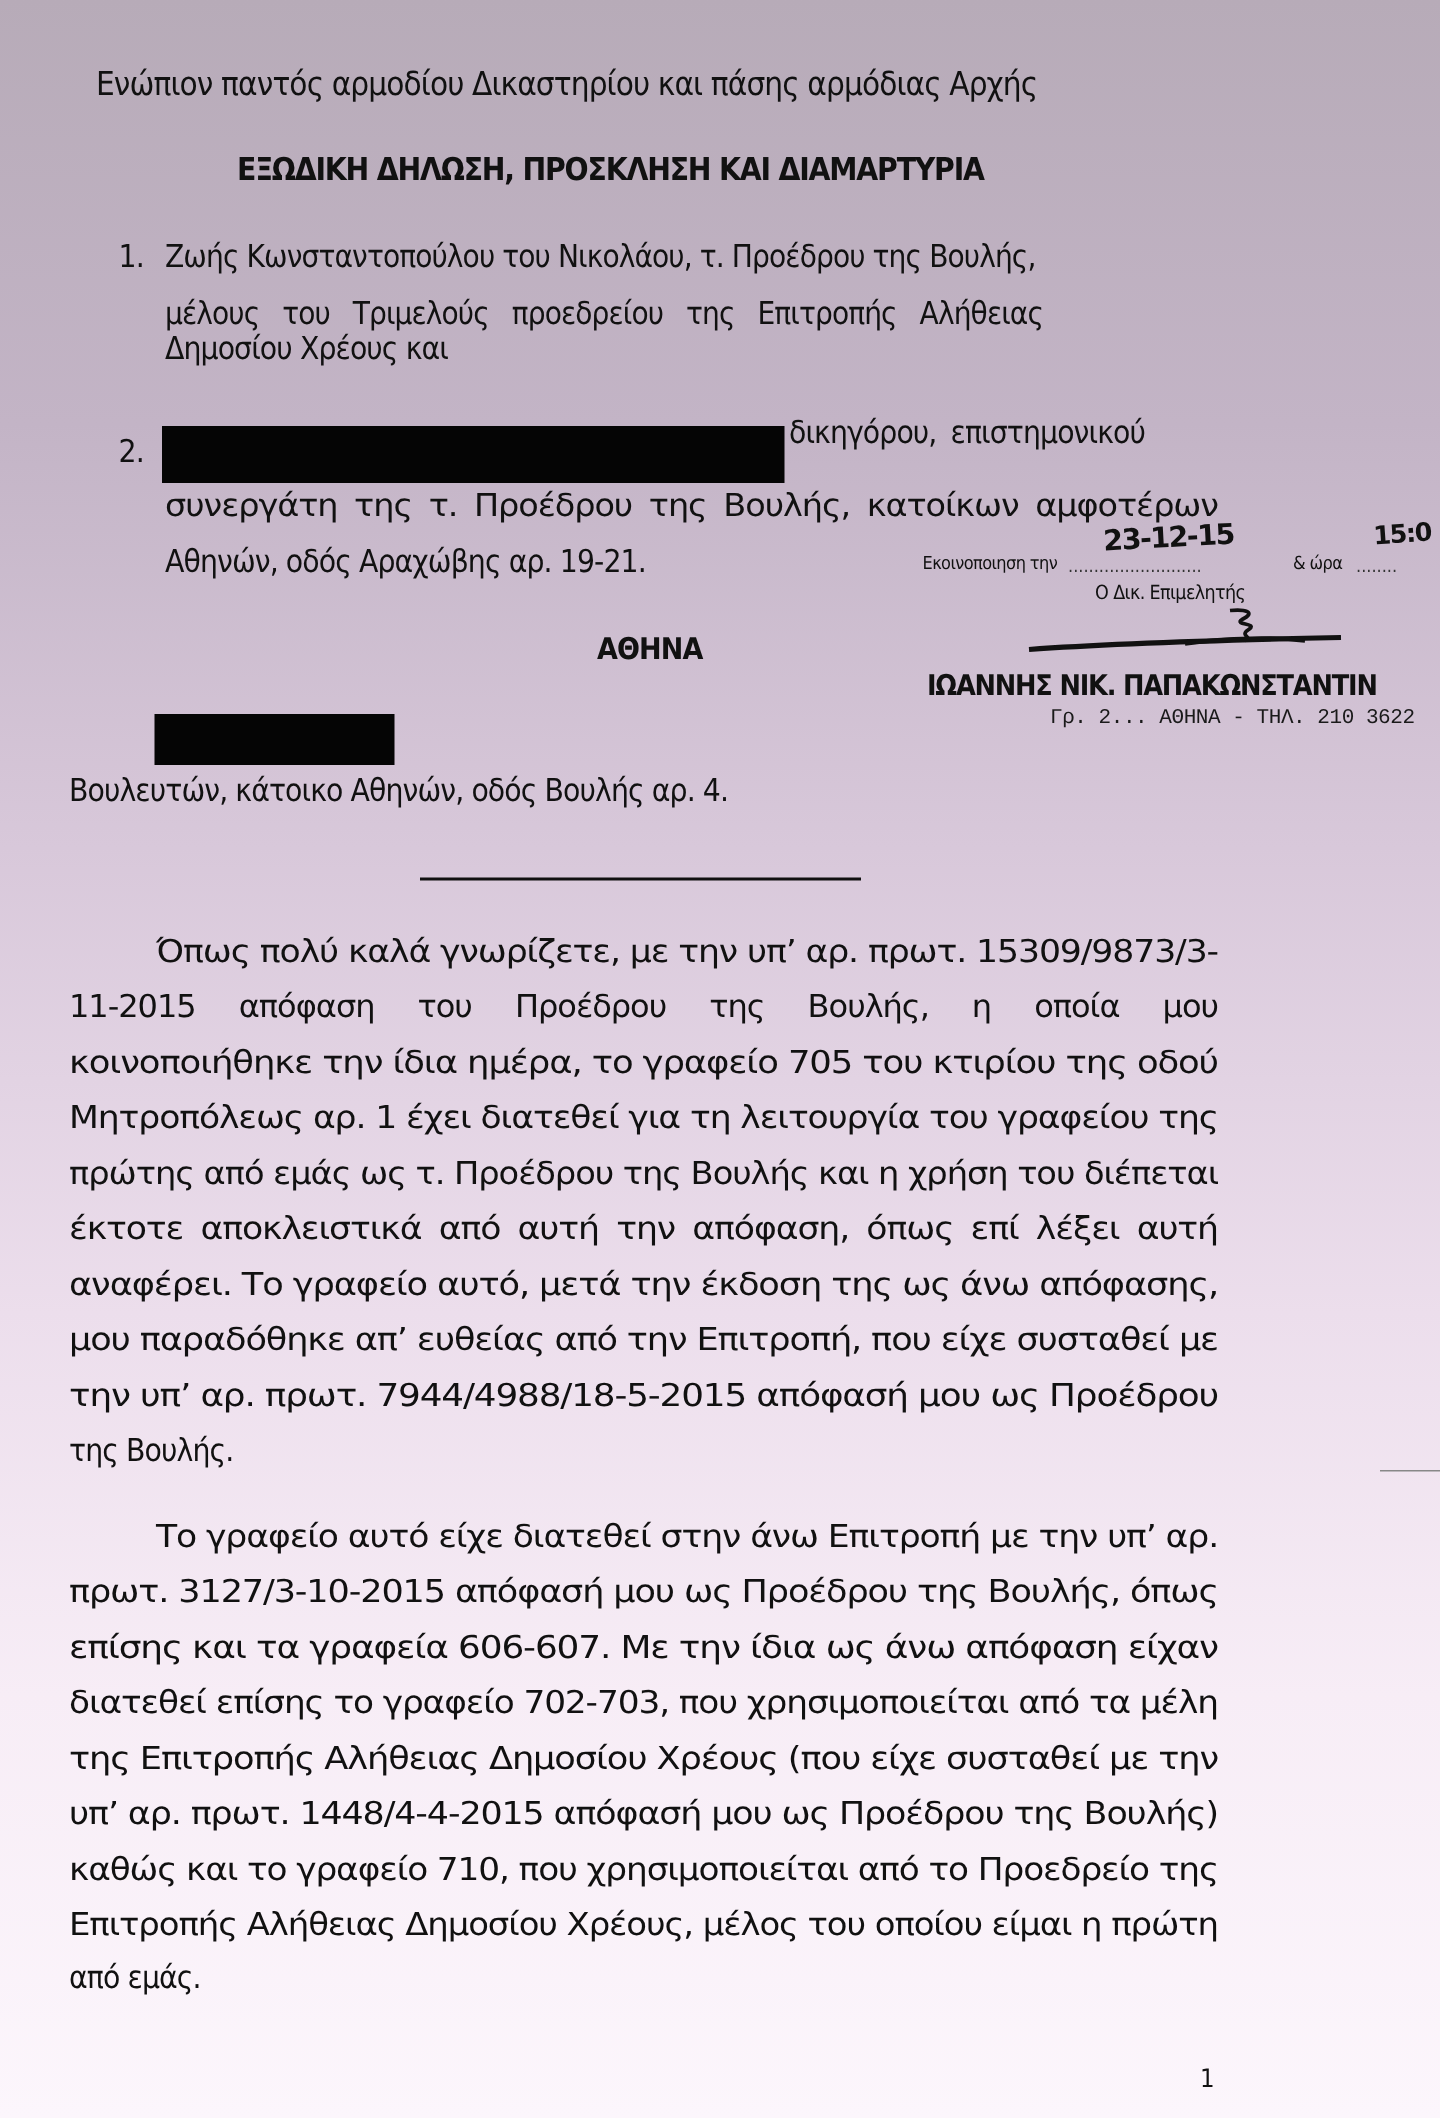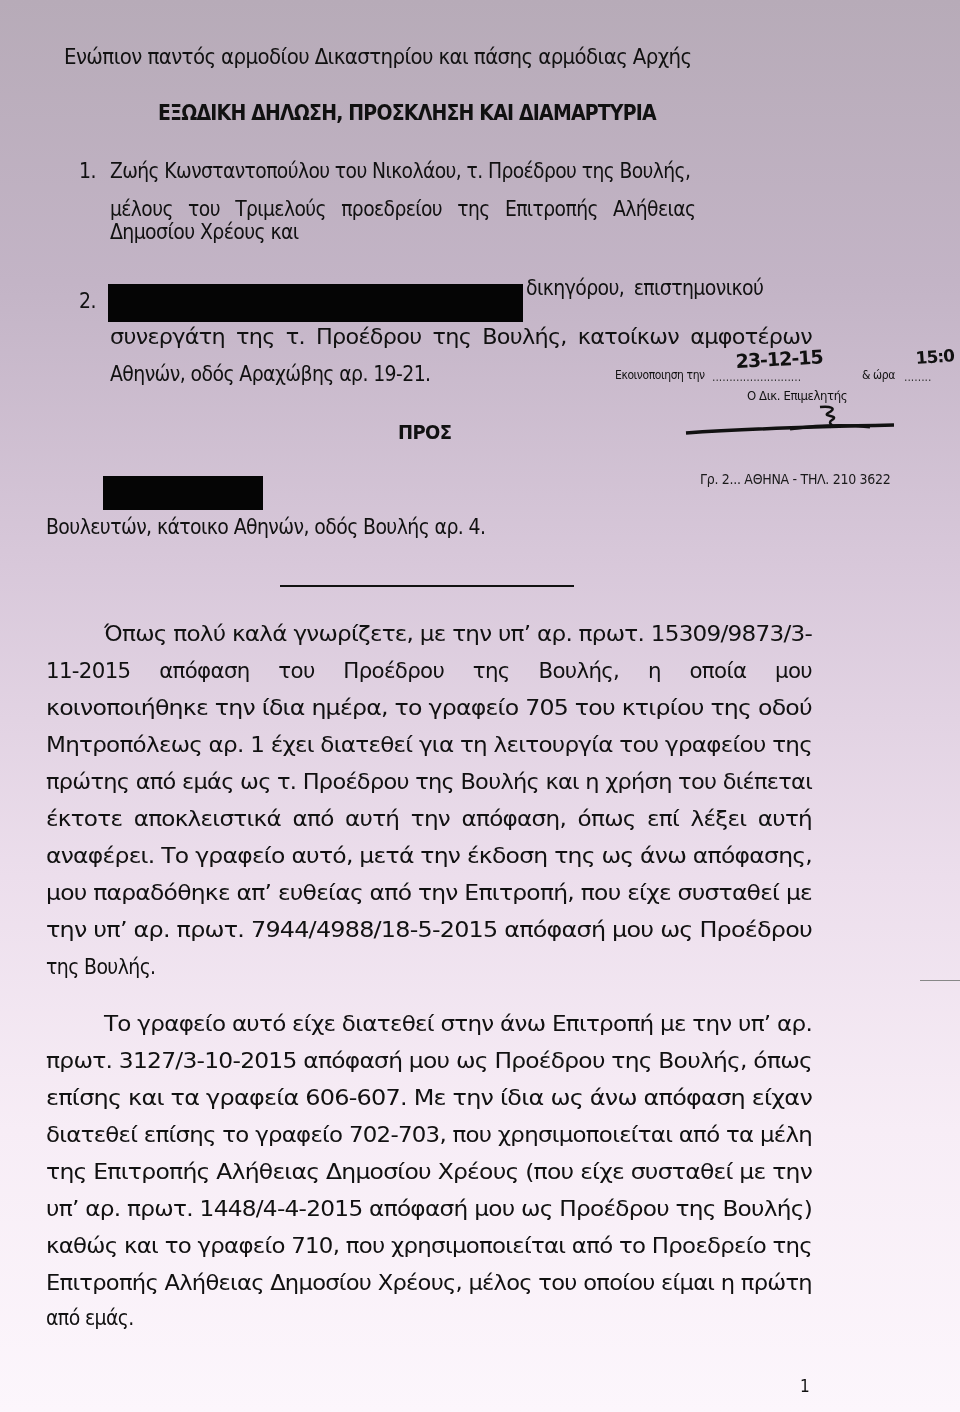--- a/index.html
+++ b/index.html
@@ -34,38 +34,39 @@
     </div>
   <div class="t just" style="left: 110px; top: 197px; width: 708px; word-spacing: 10px; transform: scaleX(0.9915);">μέλους του Τριμελούς προεδρείου της Επιτροπής Αλήθειας</div>
   <div class="t" style="left:110px; top:220px;">Δημοσίου Χρέους και</div>
 
   <div class="t" style="left:79px; top:289px;">2.</div>
   <div class="redact" style="left:108px; top:284px; width:415px; height:38px;"></div>
   <div class="t" style="left:526px; top:276px; word-spacing:4px;">δικηγόρου, επιστημονικού</div>
   <div class="t" style="left: 110px; top: 325px; word-spacing: 4px; transform: scaleX(1.1821);">συνεργάτη της τ. Προέδρου της Βουλής, κατοίκων αμφοτέρων</div>
   <div class="t" style="left:110px; top:362px;">Αθηνών, οδός Αραχώβης αρ. 19-21.</div>
 
-  <div class="t bold" style="left:398px; top:420px; font-size:20px;">ΠΡΟΣ</div>
+  <div class="t bold" style="left:398px; top:420px; font-size:20px;">ΑΘΗΝΑ</div>
 
   <div class="redact" style="left:103px; top:476px; width:160px; height:34px;"></div>
   <div class="t" style="left:46px; top:515px;">Βουλευτών, κάτοικο Αθηνών, οδός Βουλής αρ. 4.</div>
 
   <div class="t stamp-small" style="left:615px; top:368px;">Εκοινοποιηση την</div>
   <div class="t stamp-small" style="left:712px; top:370px; color:#333; letter-spacing:0;">..........................</div>
   <div class="t hand" style="left:735px; top:350px; transform:rotate(-3deg);">23-12-15</div>
   <div class="t stamp-small" style="left:862px; top:368px;">&amp; ώρα</div>
   <div class="t stamp-small" style="left:904px; top:370px; color:#333; letter-spacing:0;">........</div>
   <div class="t hand" style="left:915px; top:348px; font-size:17px; transform:rotate(-4deg);">15:0</div>
-  <div class="t stamp-small" style="left:730px; top:388px; font-size:13px;margin-left:17px;">Ο Δικ. Επιμελητής</div>
+  <div class="t stamp-small" style="left:730px; top:388px; font-size:13px;">Ο Δικ. Επιμελητής</div>
   <svg class="scribble" style="left:680px; top:403px;" width="220" height="36" viewBox="0 0 220 36">
     <path d="M140 4 C150 3 158 5 148 10 C142 14 160 12 152 17 C146 21 156 22 150 24" fill="none" stroke="#111" stroke-width="2.5"></path>
     <path d="M6 30 C60 26 120 24 214 22" fill="none" stroke="#111" stroke-width="3.5"></path>
     <path d="M110 26 C140 22 170 22 190 24" fill="none" stroke="#111" stroke-width="3"></path>
   </svg>
-  <div class="t" style="left:700px; top:471px; font-size:14px; letter-spacing:-0.3px; color:#1a1a1a;">Γρ. 2... ΑΘΗΝΑ - ΤΗΛ. 210 3622</div>
+  <div class="t bold" style="left:618px; top:446px; font-size:19px; letter-spacing:-0.8px;">ΙΩΑΝΝΗΣ ΝΙΚ. ΠΑΠΑΚΩΝΣΤΑΝΤΙΝ</div>
+  <div class="t" style="left:700px; top:471px; font-size:14px; letter-spacing:-0.3px; color:#1a1a1a;font-family:Liberation Mono, monospace;">Γρ. 2... ΑΘΗΝΑ - ΤΗΛ. 210 3622</div>
 
   <div class="rule" style="left:280px; top:585px; width:294px;"></div>
 
   <div>
     <div class="t" style="left: 104px; top: 622px; transform: scaleX(1.2227);">Όπως πολύ καλά γνωρίζετε, με την υπ’ αρ. πρωτ. 15309/9873/3-</div>
     <div class="t" style="left: 46px; top: 659px; word-spacing: 20px; transform: scaleX(1.1302);">11-2015 απόφαση του Προέδρου της Βουλής, η οποία μου</div>
     <div class="t" style="left: 46px; top: 696px; transform: scaleX(1.2504);">κοινοποιήθηκε την ίδια ημέρα, το γραφείο 705 του κτιρίου της οδού</div>
     <div class="t" style="left: 46px; top: 733px; transform: scaleX(1.2204);">Μητροπόλεως αρ. 1 έχει διατεθεί για τη λειτουργία του γραφείου της</div>
     <div class="t" style="left: 46px; top: 770px; transform: scaleX(1.1891);">πρώτης από εμάς ως τ. Προέδρου της Βουλής και η χρήση του διέπεται</div>
     <div class="t" style="left: 46px; top: 807px; word-spacing: 4px; transform: scaleX(1.2232);">έκτοτε αποκλειστικά από αυτή την απόφαση, όπως επί λέξει αυτή</div>

